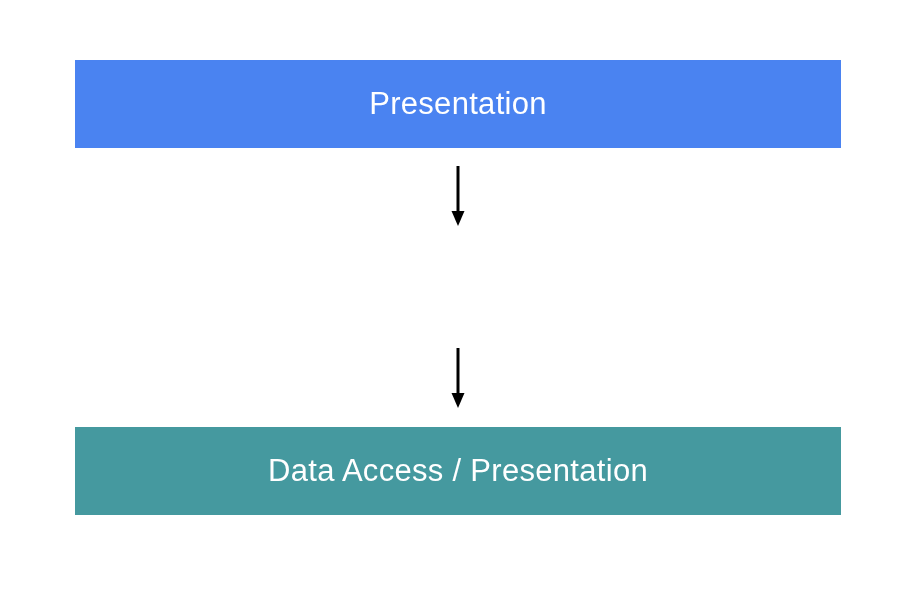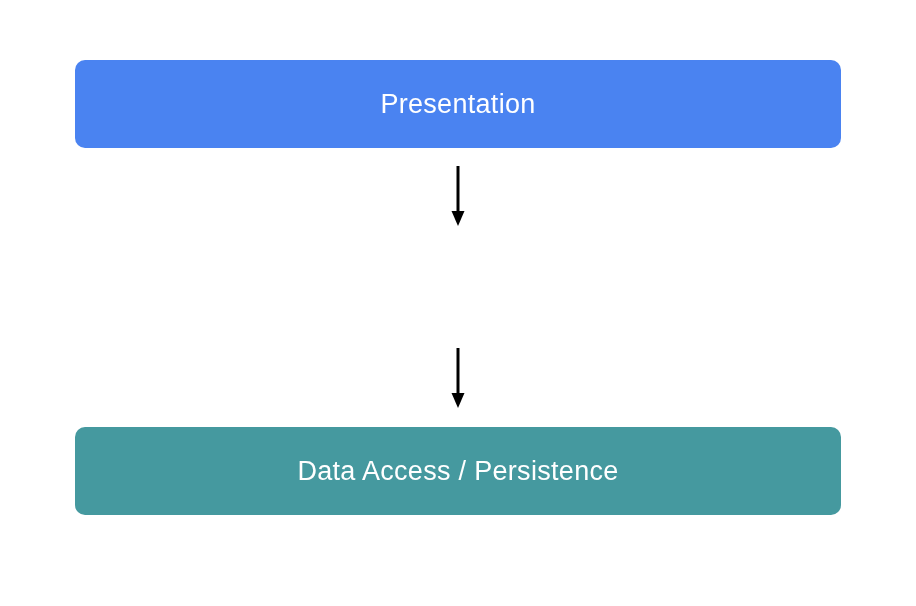--- a/index.html
+++ b/index.html
@@ -18,26 +18,26 @@
       position: relative;
       width: 916px;
       height: 606px;
       background: #ffffff;
     }
     .layer-box {
       position: absolute;
       left: 75px;
       width: 766px;
       height: 88px;
-      border-radius: 10px;
+      border-radius: 0;
       display: flex;
       align-items: center;
       justify-content: center;
       color: #ffffff;
-      font-size: 27px;
+      font-size: 31px;
       font-weight: 500;
       letter-spacing: 0.3px;
       box-sizing: border-box;
     }
     .box-presentation { top: 60px;  background: #4a83f1; }
     .box-business     { top: 242px; background: #4e9d3e; }
     .box-data         { top: 427px; background: #45999f; }
     .arrow {
       position: absolute;
       left: 448px; 
@@ -60,16 +60,16 @@
     <polygon points="10,62 3.5,47 16.5,47" fill="#000000"></polygon>
   </svg>
 
 
   <svg class="arrow arrow-2" width="20" height="62" viewBox="0 0 20 62" aria-hidden="true">
     <line x1="10" y1="2" x2="10" y2="50" stroke="#000000" stroke-width="3"></line>
     <polygon points="10,62 3.5,47 16.5,47" fill="#000000"></polygon>
   </svg>
 
   <div class="layer-box box-data" style="background-color: rgb(69, 153, 159);">
-    <span>Data Access / Persistence</span>
+    <span>Data Access / Presentation</span>
   </div>
 
 </div>
 
 </body></html>

